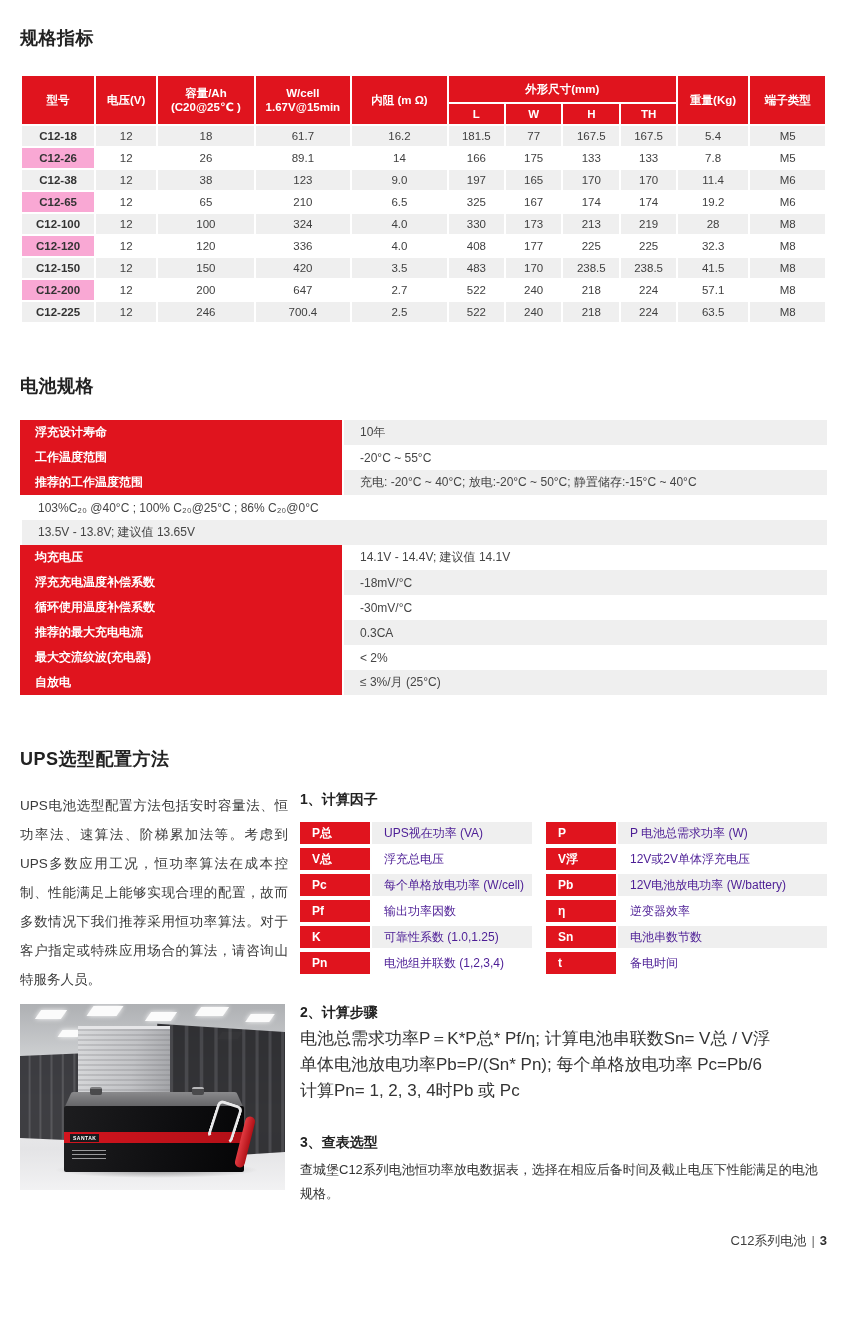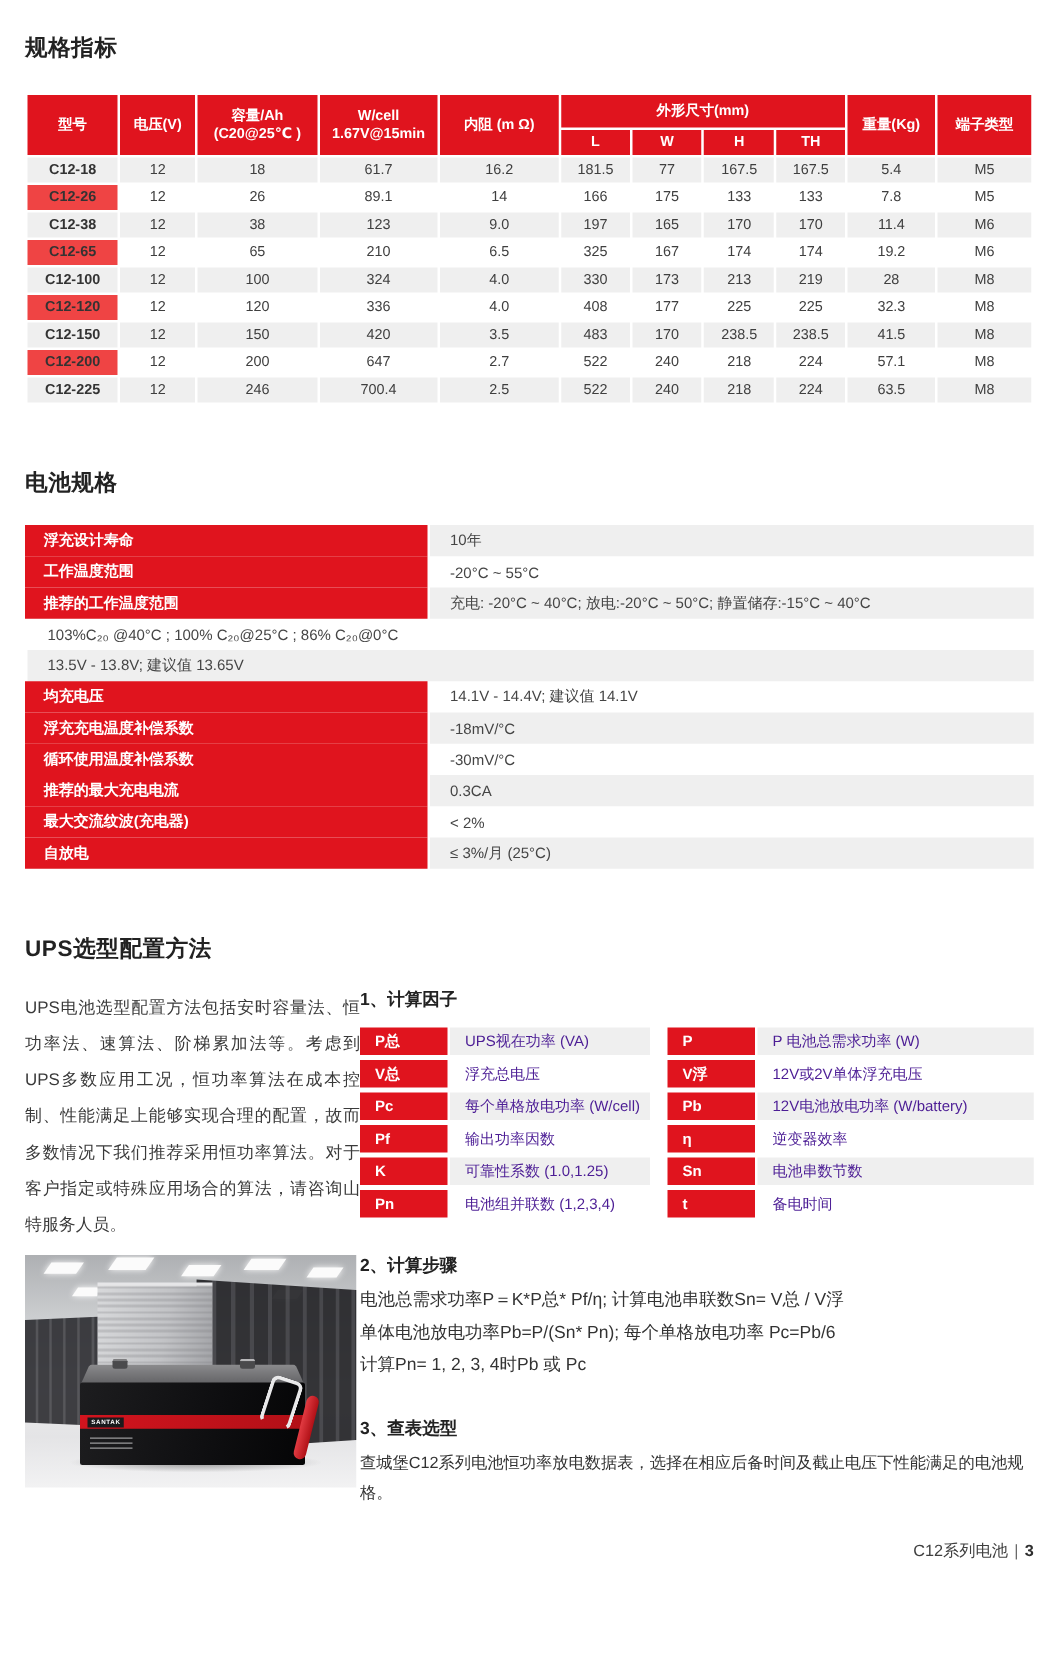--- a/index.html
+++ b/index.html
@@ -29,37 +29,37 @@
   .spec-table th{
     background:var(--red);color:#fff;font-weight:bold;
     font-size:11.5px;line-height:1.25;text-align:center;
     white-space:pre-line;padding:3px 2px;height:26px;vertical-align:middle;
   }
   .spec-table tr.subhead th{height:20px;padding:1px 2px;}
   .spec-table td{
     text-align:center;height:20px;padding:1px 2px;vertical-align:middle;background:#fff;
   }
   .spec-table tbody tr:nth-child(odd) td{background:var(--row-gray);}
-  .spec-table tbody td:first-child{font-weight:bold;background:#ef4444;color:#333;}
+  .spec-table tbody td:first-child{font-weight:bold;background:#f9a8d4;color:#333;}
 
   
   .bs-list{margin-top:22px;}
   .bs-row{display:flex;margin-bottom:0;}
   .bs-label{
     width:322px;height:25px;background:var(--red);color:#fff;
     font-weight:bold;font-size:12px;display:flex;align-items:center;padding-left:15px;
   }
   .bs-value{
     flex:1;margin-left:2px;font-size:12px;color:#454545;
     display:flex;align-items:center;padding-left:16px;height:25px;
   }
   .bs-row:nth-child(odd) .bs-value{background:var(--row-gray);}
 
   
-  .ups-cols{display:flex;gap:0;margin-top:20px;}
+  .ups-cols{display:flex;gap:12px;margin-top:20px;}
   .ups-left{width:268px;flex:none;}
   .ups-right{flex:1;min-width:0;}
   .ups-paragraph{font-size:13.5px;line-height:29px;text-align:justify;color:#3a3a3a;}
   .sub-heading{font-size:14px;font-weight:bold;color:#222;}
 
   .factor-tables{display:flex;gap:14px;margin-top:13px;}
   .f-col{display:block;}
   .f-col-left{width:232px;flex:none;}
   .f-col-right{flex:1;}
   .f-row{display:flex;margin-bottom:4px;height:22px;}
@@ -67,21 +67,21 @@
     width:70px;flex:none;background:var(--red);color:#fff;font-weight:bold;
     font-size:12px;display:flex;align-items:center;padding-left:12px;
   }
   .f-desc{
     flex:1;margin-left:2px;font-size:12px;color:#4c1d95;
     display:flex;align-items:center;padding-left:12px;white-space:nowrap;overflow:hidden;
   }
   .f-row:nth-child(odd) .f-desc{background:var(--row-gray);}
 
   .steps{margin-top:26px;}
-  .step-line{font-size:14px;line-height:26px;color:#333;}
+  .step-line{font-size:17px;line-height:26px;color:#333;}
   .lookup{margin-top:30px;}
   .lookup-text{font-size:13px;line-height:24px;color:#333;margin-top:6px;}
   .steps .sub-heading,.lookup .sub-heading{margin-bottom:4px;}
 
   
   .photo{
     width:265px;height:186px;margin-top:10px;position:relative;overflow:hidden;
     background:linear-gradient(180deg,#aeb0b3 0%,#cfd1d3 30%,#ececed 58%,#e4e4e6 78%,#f2f2f3 100%);
   }
   .light{position:absolute;background:#fbfbfb;transform:skewX(-35deg);box-shadow:0 0 5px rgba(255,255,255,.95);}

